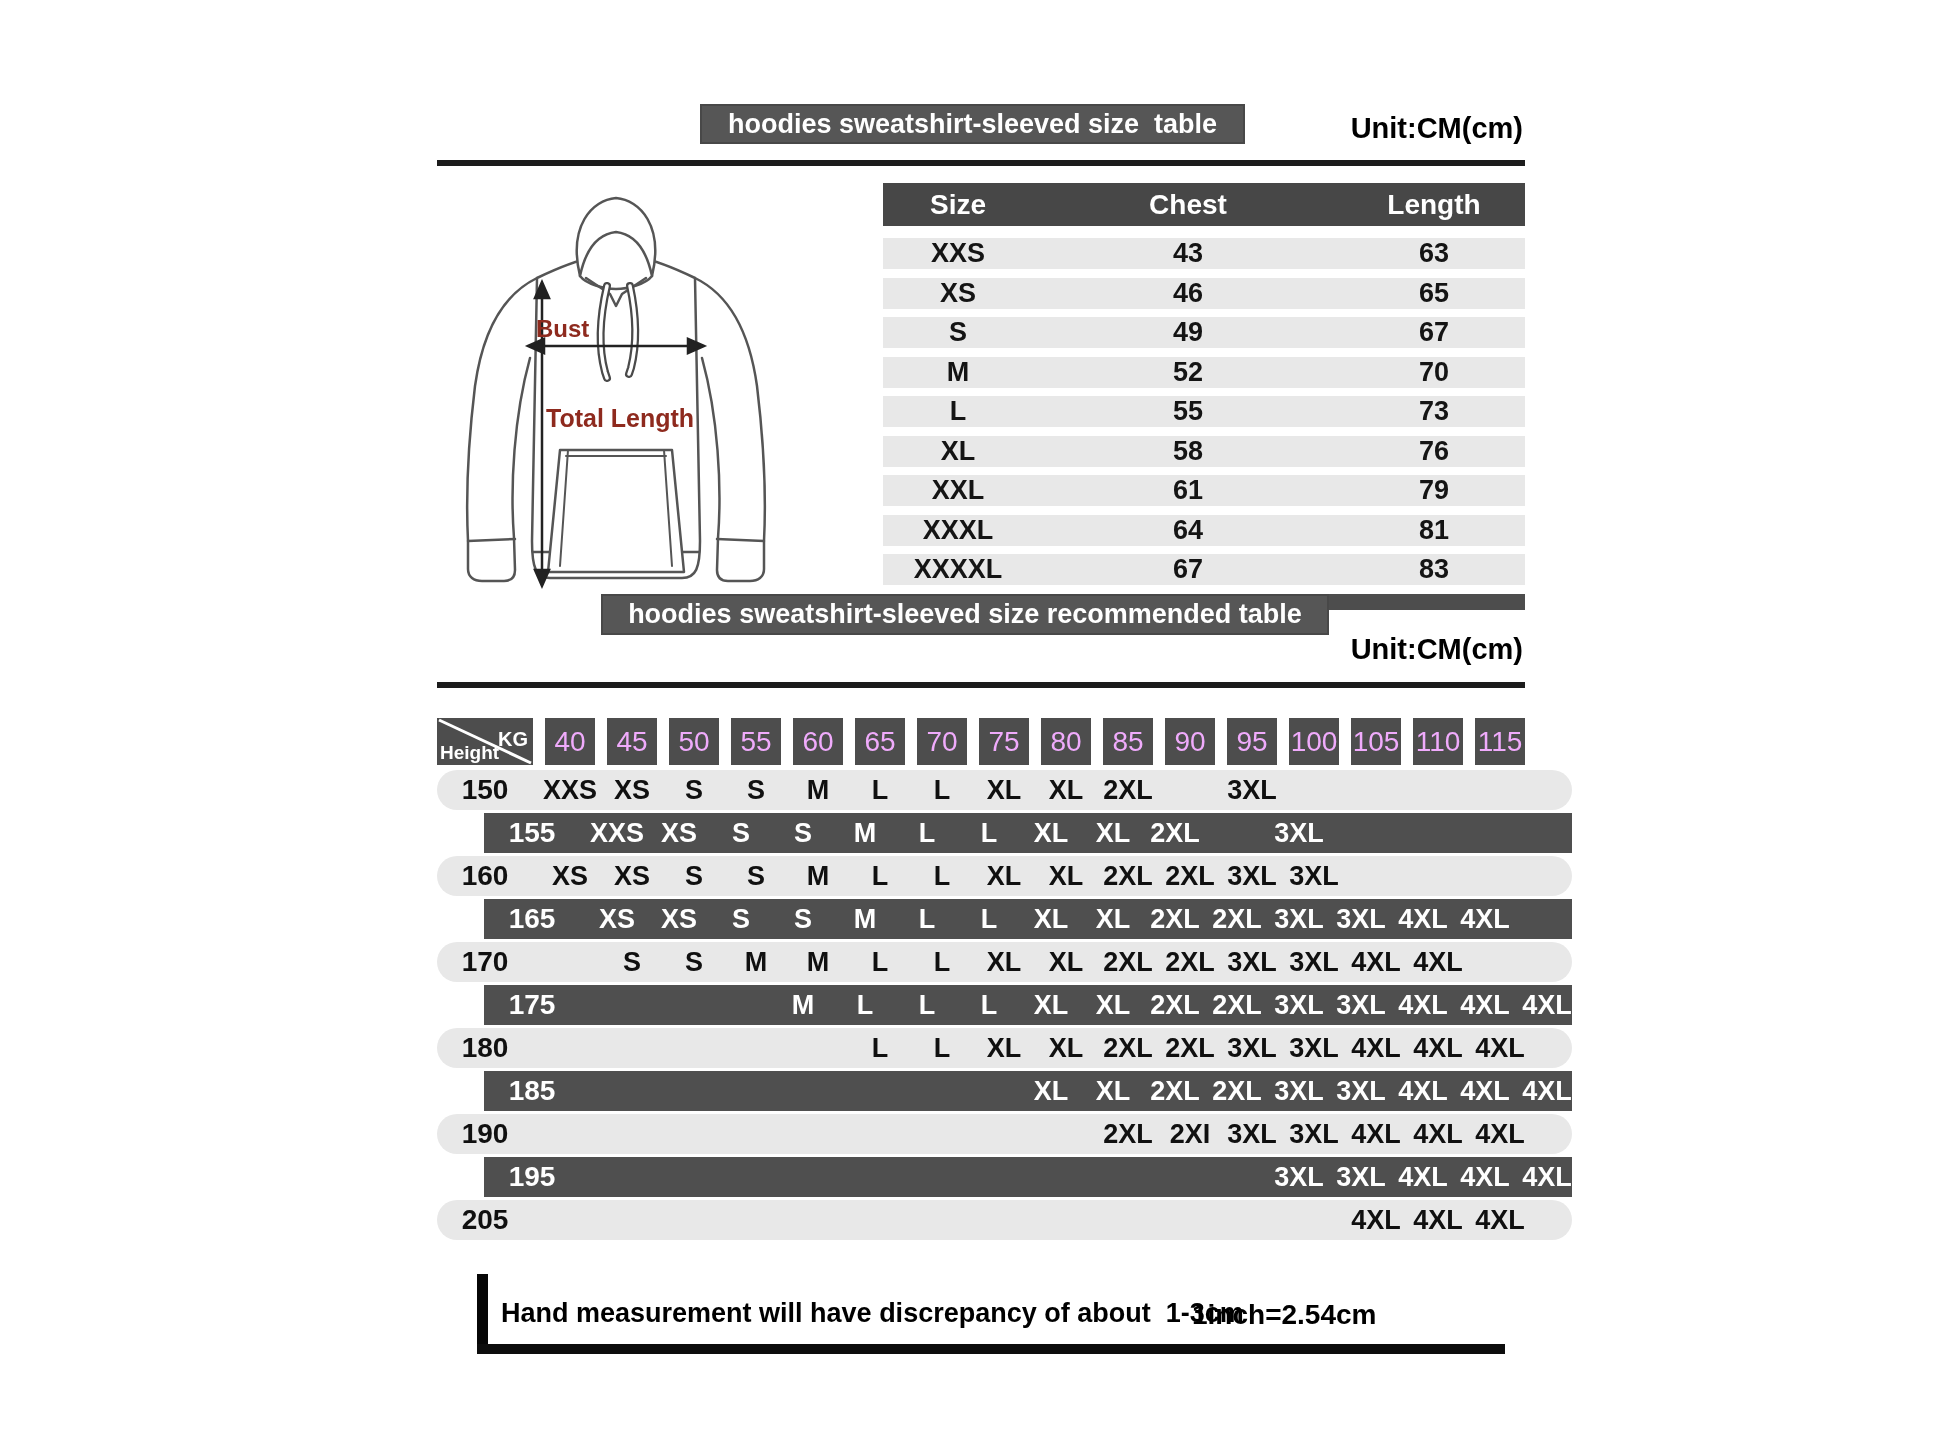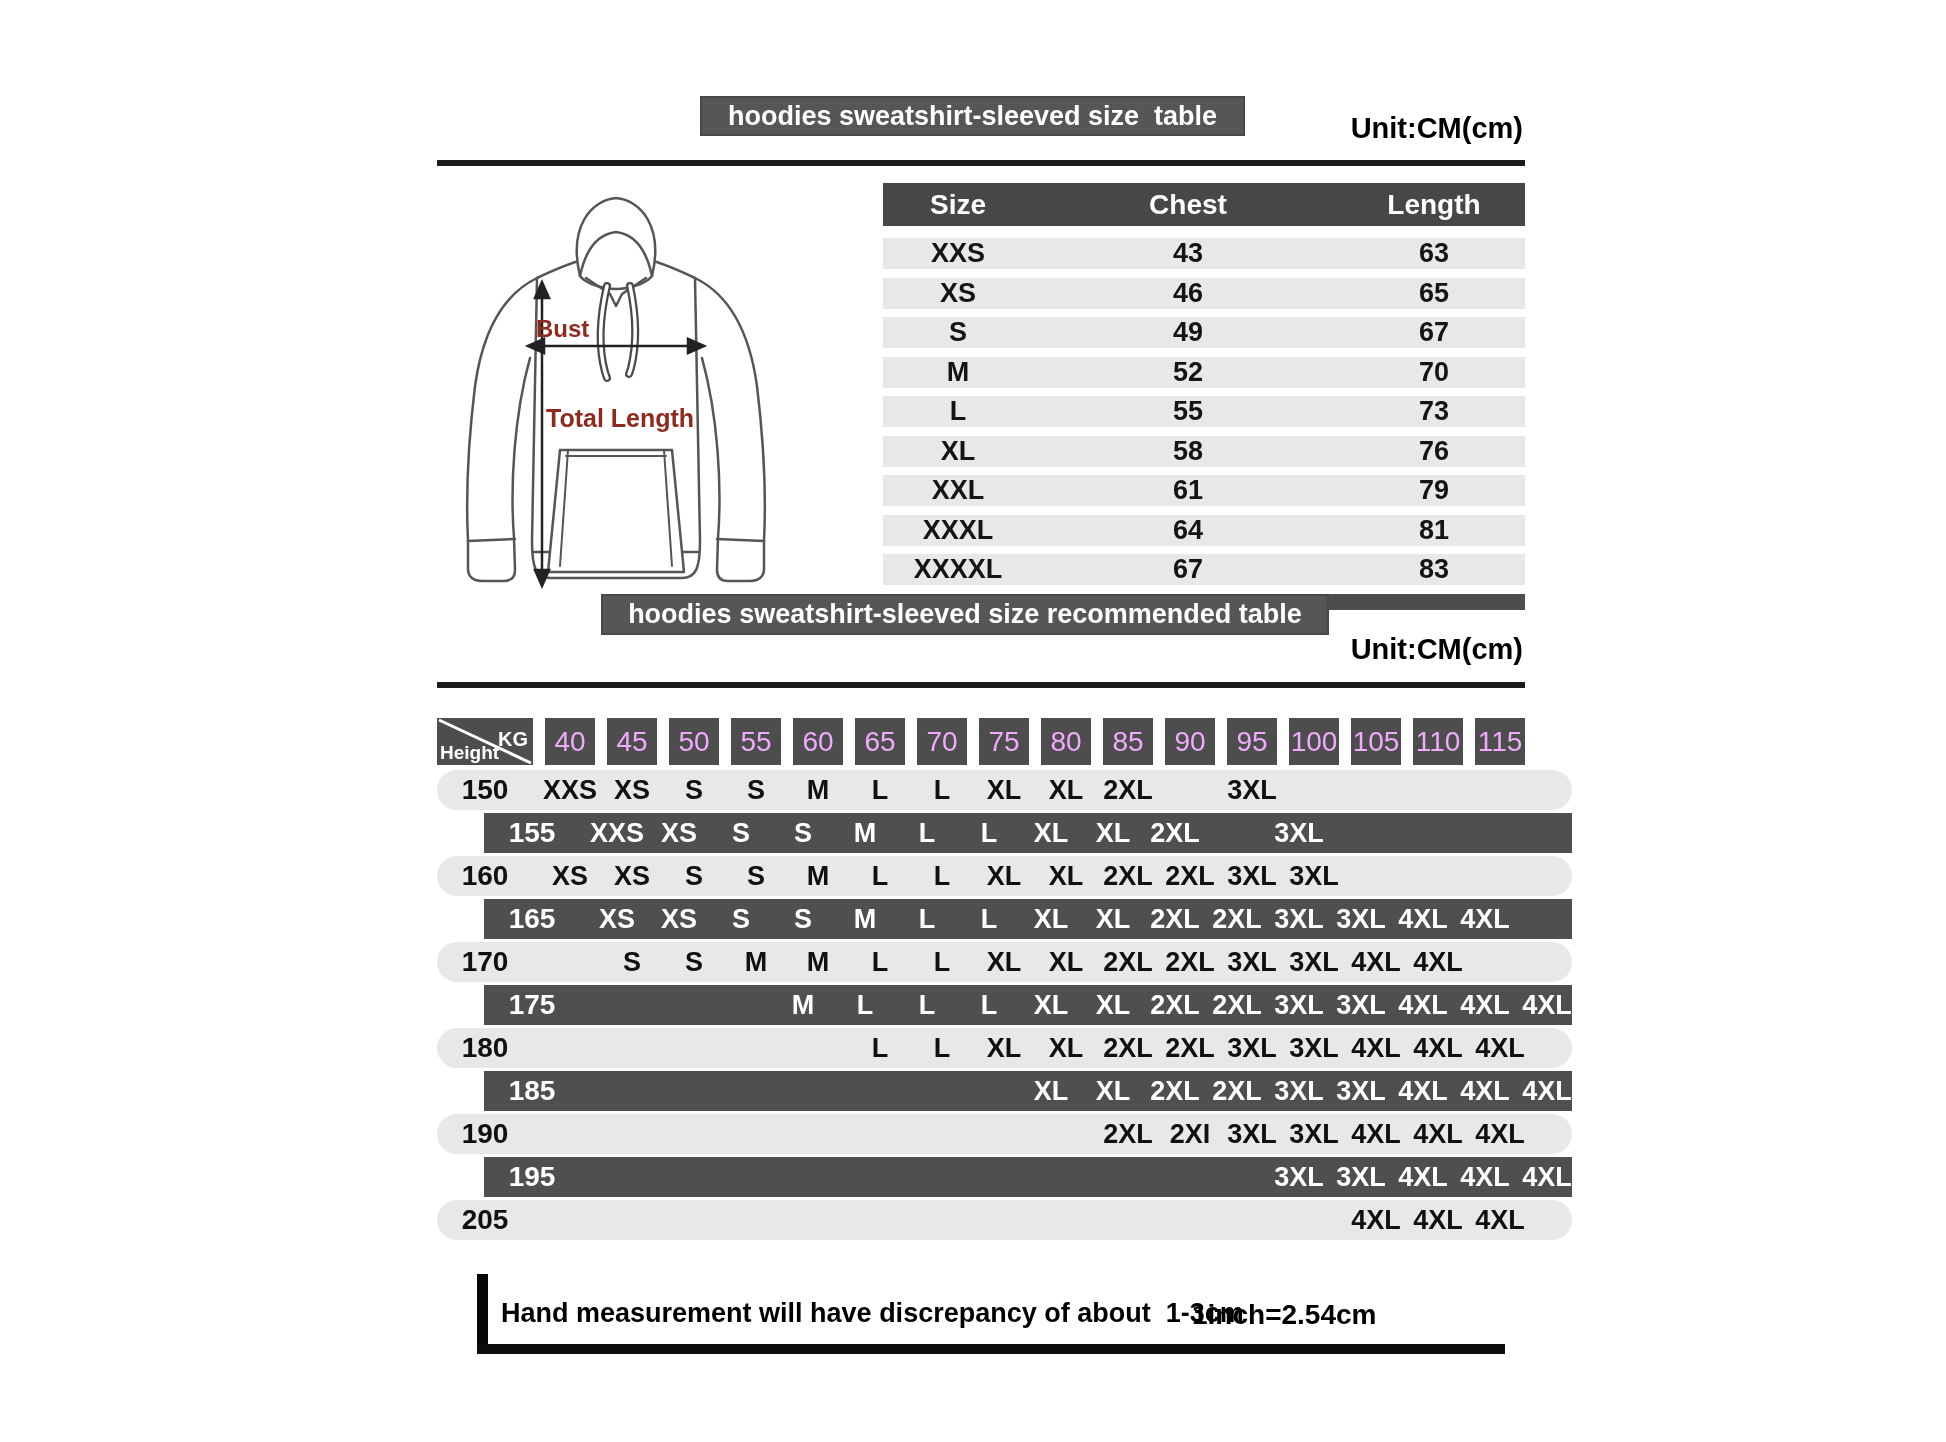--- a/index.html
+++ b/index.html
@@ -4,21 +4,21 @@
 <style>
   html,body { margin:0; padding:0; background:#ffffff; }
   .canvas {
     position:relative; width:1946px; height:1442px; background:#ffffff;
     font-family:"Liberation Sans", sans-serif; overflow:hidden; color:#000;
   }
   .title-bar {
     position:absolute; background:#565656; color:#ffffff; font-weight:bold;
     text-align:center; white-space:pre; box-shadow:0 0 0 2px #484848 inset;
   }
-  .t1 { left:700px; top:96px; width:545px; height:40px; line-height:40px; font-size:27px; }
+  .t1 { left:700px; top:104px; width:545px; height:40px; line-height:40px; font-size:27px; }
   .t2 { left:601px; top:594px; width:728px; height:41px; line-height:41px; font-size:27px; }
   .unit { position:absolute; width:190px; text-align:right; font-weight:bold; font-size:29px; color:#000; }
   .u1 { left:1333px; top:112px; }
   .u2 { left:1333px; top:633px; }
   .divider { position:absolute; left:437px; width:1088px; height:6px; background:#1c1c1c; }
   .d1 { top:160px; }
   .d2 { top:682px; }
 
   
   .size-table { position:absolute; left:883px; top:183px; width:642px; }

